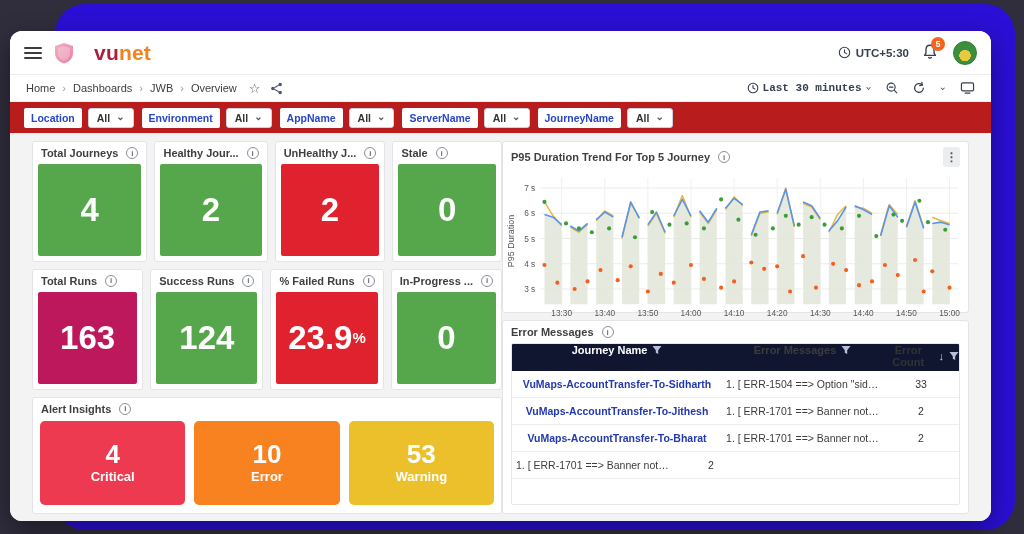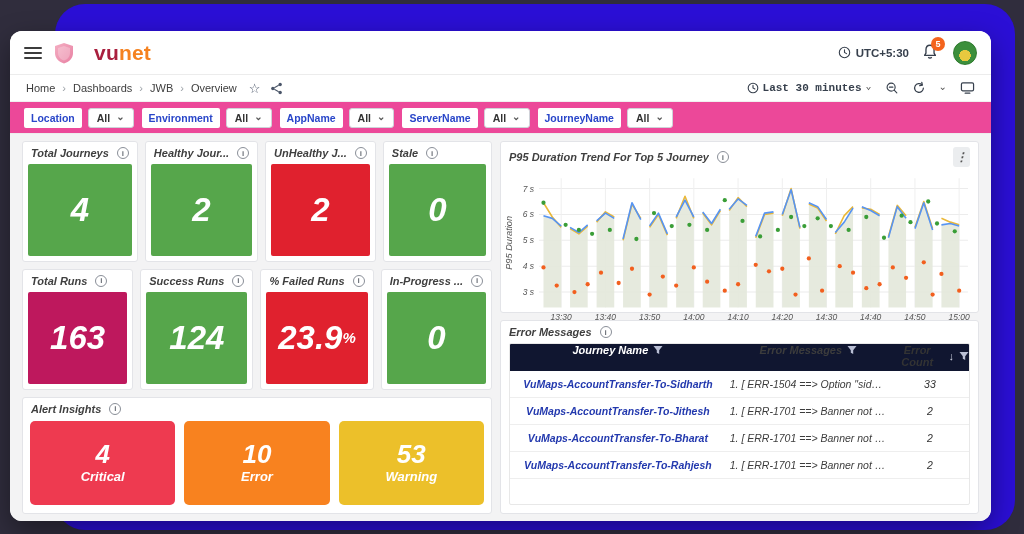--- a/index.html
+++ b/index.html
@@ -41,30 +41,30 @@
   .crumb-sep { color:#9aa0a6; font-size:11px; }
   .bc-icons { display:flex; align-items:center; gap:10px; margin-left:12px; }
   .star { font-size:13px; color:#4a5568; cursor:pointer; line-height:1; }
   .nav-right { margin-left:auto; display:flex; align-items:center; gap:13px; color:#37404d; }
   .timerange { display:flex; align-items:center; gap:4px; font-size:11px; font-weight:bold; cursor:pointer;font-family:Liberation Mono, monospace; }
   .chev::after { content:"⌄"; font-size:10px; color:#555; position:relative; top:-2px; }
   .icon-btn { display:flex; align-items:center; cursor:pointer; }
 
   
   .filterbar { height:32px; display:flex; align-items:center; gap:8px; padding:0 14px;
-    background:#ec4899; border-bottom:1px solid #ececec; flex:0 0 auto; }
+    background:#b91c1c; border-bottom:1px solid #ececec; flex:0 0 auto; }
   .f-group { display:flex; align-items:center; gap:6px; }
   .f-label { font-size:10.5px; font-weight:bold; color:#2946c9; background:#fff;
     padding:4px 7px; border-radius:2px; cursor:pointer; }
   .f-select { font-size:10.5px; font-weight:bold; color:#333; background:#fff;
     border:1px solid #cfd2d8; border-radius:3px; padding:3px 8px; display:flex;
     align-items:center; gap:6px; cursor:pointer; }
 
   
-  .content { flex:1; background:#f3f3f4; padding:7px 12px; display:flex; gap:8px; overflow:hidden;font-style:italic; }
+  .content { flex:1; background:#f3f3f4; padding:7px 22px; display:flex; overflow:hidden; }
   .left-col { width:470px; display:flex; flex-direction:column; gap:7px; flex:0 0 auto; }
   .right-col { flex:1; display:flex; flex-direction:column; gap:7px; min-width:0; }
 
   .panel { background:#fff; border:1px solid #e3e4e8; border-radius:3px; }
   .panel-head { display:flex; align-items:center; gap:8px; padding:5px 8px 3px 8px; }
   .panel-title { font-size:11px; font-weight:bold; color:#3f3f3f; white-space:nowrap;
     overflow:hidden; text-overflow:ellipsis; }
   .info-icon { width:12px; height:12px; border:1px solid #8a8f98; border-radius:50%;
     color:#6b7077; font-size:8px; font-weight:bold; display:inline-flex; align-items:center;
     justify-content:center; flex:0 0 auto; cursor:pointer; font-style:normal; }
@@ -534,21 +534,20 @@
                 <div class="t-c1"><span class="journey-link">VuMaps-AccountTransfer-To-Jithesh</span></div>
                 <div class="t-c2">1. [ ERR-1701 ==&gt; Banner not visi...</div>
                 <div class="t-c3">2</div>
               </div>
               <div class="t-row">
                 <div class="t-c1"><span class="journey-link">VuMaps-AccountTransfer-To-Bharat</span></div>
                 <div class="t-c2">1. [ ERR-1701 ==&gt; Banner not visi...</div>
                 <div class="t-c3">2</div>
               </div>
               <div class="t-row">
-                <div class="t-c1"><span class="journey-link">VuMaps-AccountTransfer-To-Rahjesh</span></div>
                 <div class="t-c2">1. [ ERR-1701 ==&gt; Banner not visi...</div>
                 <div class="t-c3">2</div>
               </div>
             </div>
         </div>
       </div>
     </div>
   </div>
 </div>
 

